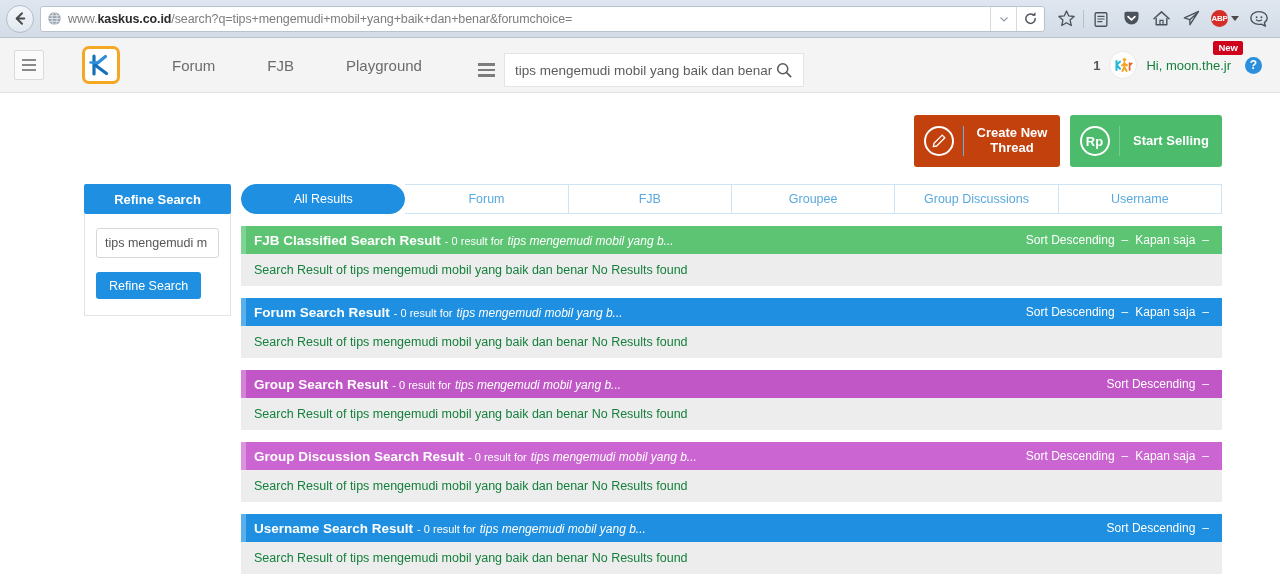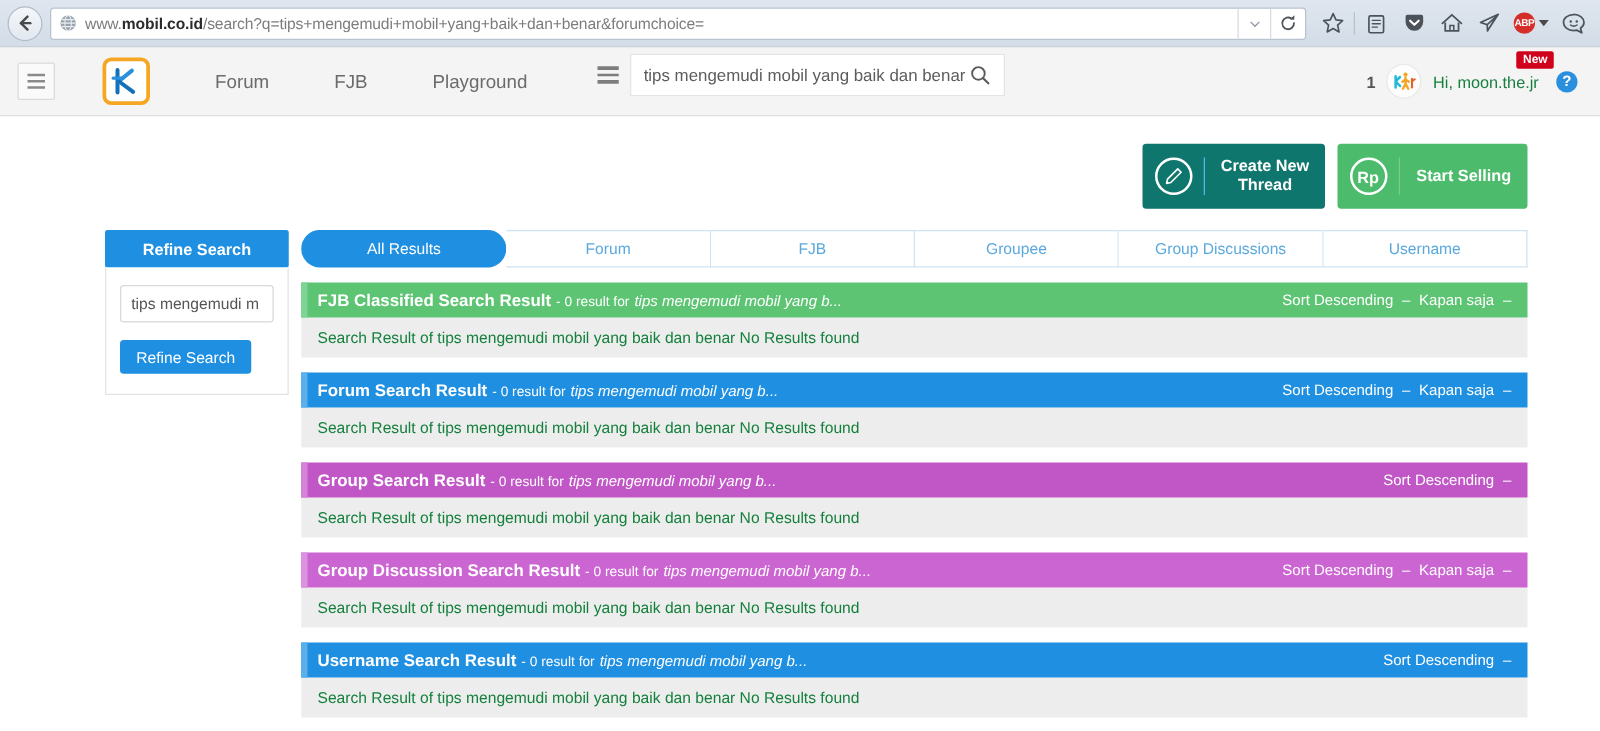--- a/index.html
+++ b/index.html
@@ -114,21 +114,21 @@
   .nav-links a {
     font-size: 15px;
     color: #6b6b6b;
     text-decoration: none;
     padding: 0 26px;
     font-weight: 500;
   }
   .search-group {
     margin-left: 22px;
     display: flex;
-    align-items: flex-start;
+    align-items: flex-end;
     height: 44px;
   }
   .search-ham {
     width: 34px; height: 34px;
     display: flex; flex-direction: column;
     align-items: center; justify-content: center;
     gap: 3px;
     background: #f4f4f4;
   }
   .search-ham i { display: block; width: 17px; height: 2.5px; background: #7d7d7d; }
@@ -194,21 +194,21 @@
     gap: 10px;
   }
   .act-btn {
     height: 52px;
     display: flex;
     align-items: center;
     border-radius: 3px;
     color: #fff;
     cursor: pointer;
   }
-  .act-blue { background: #0f766e; width: 146px; }
+  .act-blue { background: #c2410c; width: 146px; }
   .act-green { background: #4cbb6c; width: 152px; }
   .act-ico {
     width: 50px;
     display: flex; align-items: center; justify-content: center;
     flex: 0 0 auto;
   }
   .act-blue .act-ico { border-right: 1px solid #5fb2ea; }
   .act-green .act-ico { border-right: 1px solid #76cb90; }
   .act-circ {
     width: 30px; height: 30px;
@@ -362,21 +362,21 @@
       <path d="M5 10 H15" stroke="#4a4a4a" stroke-width="2.6" stroke-linecap="round"></path>
     </svg>
   </div>
 
   <div class="url-wrap">
     <svg class="globe-icon" viewBox="0 0 16 16">
       <circle cx="8" cy="8" r="6.6" fill="#9aa5af"></circle>
       <ellipse cx="8" cy="8" rx="2.8" ry="6.6" fill="none" stroke="#e9edf1" stroke-width="0.9"></ellipse>
       <path d="M1.6 8 H14.4 M2.6 5 H13.4 M2.6 11 H13.4" stroke="#e9edf1" stroke-width="0.9" fill="none"></path>
     </svg>
-    <div class="url-text"><span>www.</span><b>mobil.co.id</b><span>/search?q=tips+mengemudi+mobil+yang+baik+dan+benar&amp;forumchoice=</span></div>
+    <div class="url-text"><span>www.</span><b>kaskus.co.id</b><span>/search?q=tips+mengemudi+mobil+yang+baik+dan+benar&amp;forumchoice=</span></div>
     <div class="url-drop">
       <svg width="10" height="10" viewBox="0 0 10 10">
         <path d="M1.5 3.5 L5 7 L8.5 3.5" fill="none" stroke="#8e99a4" stroke-width="1.1"></path>
       </svg>
     </div>
     <div class="url-reload">
       <svg width="15" height="15" viewBox="0 0 16 16">
         <path d="M13 8 A5 5 0 1 1 11 4.2" fill="none" stroke="#51565c" stroke-width="1.6" stroke-linecap="round"></path>
         <path d="M13.4 1.3 L13.2 5.2 L9.4 4.6 Z" fill="#51565c"></path>
       </svg>

